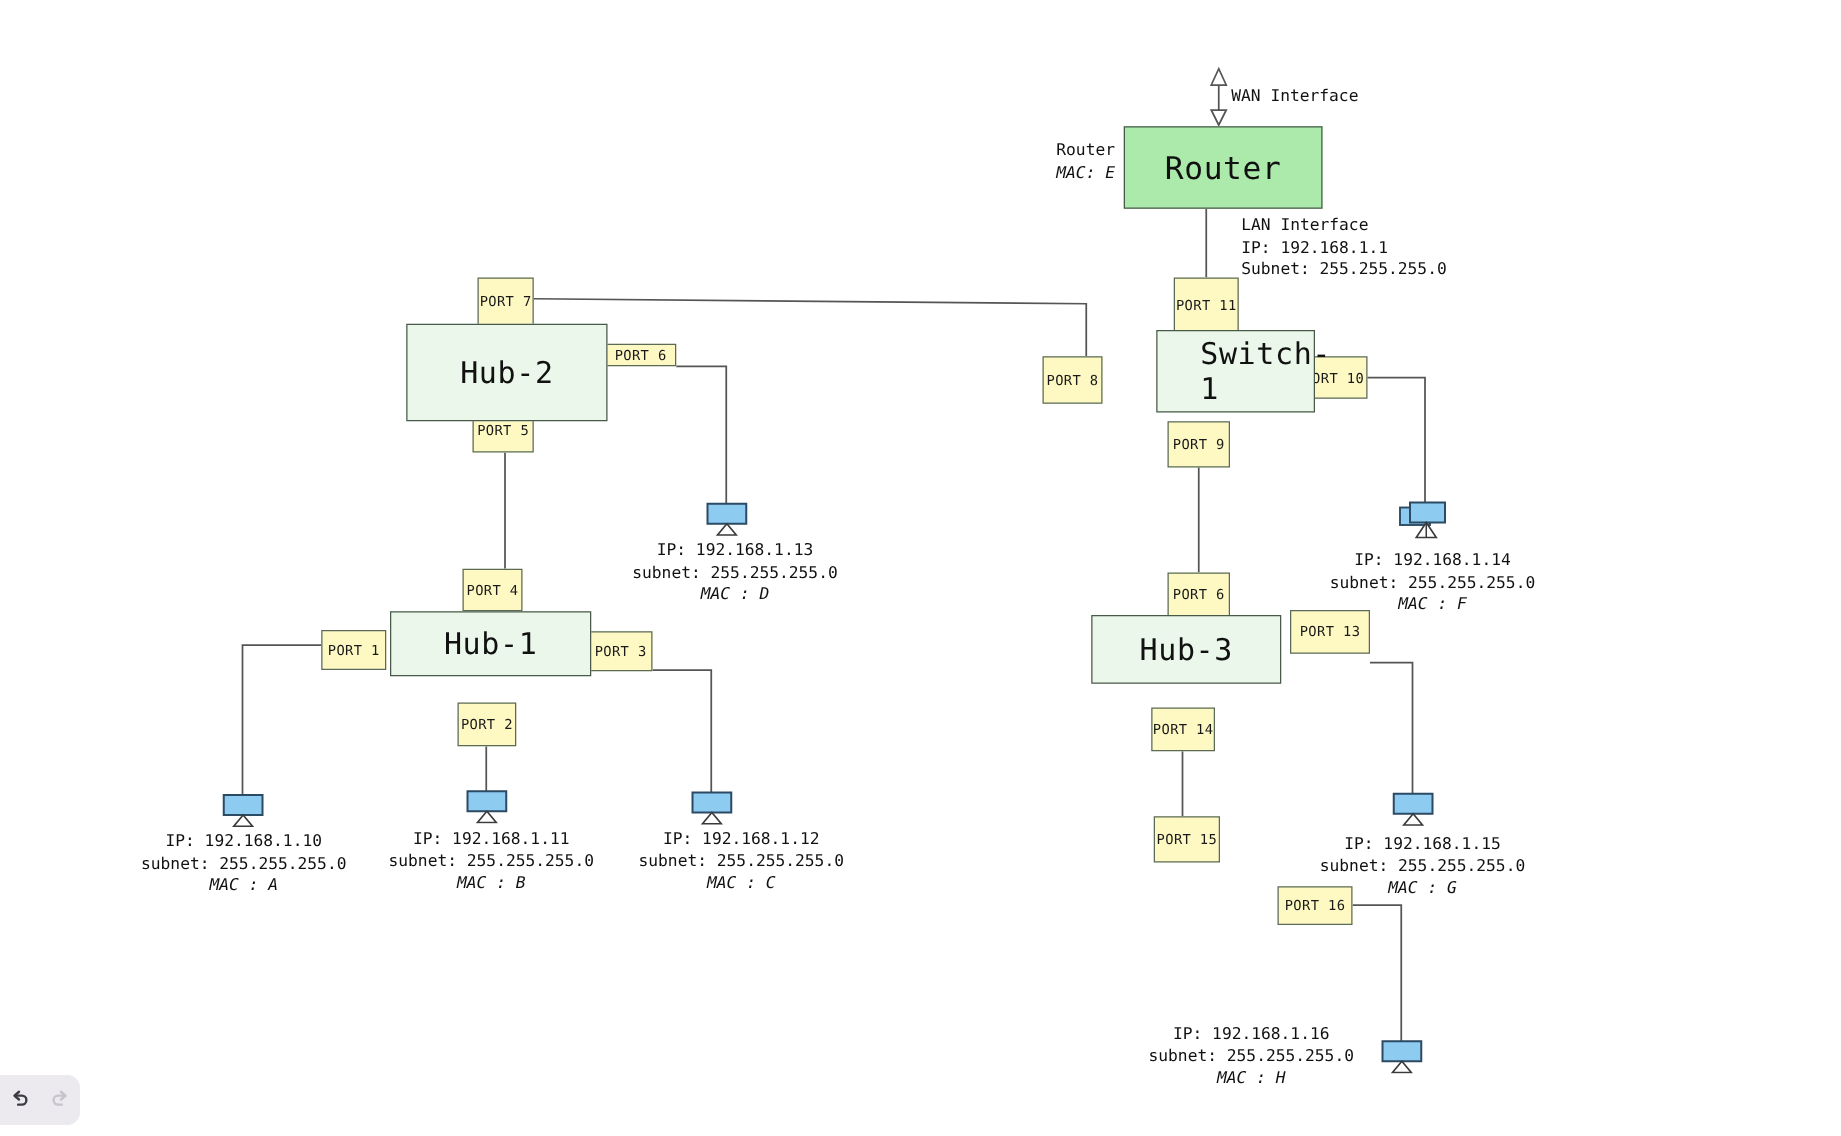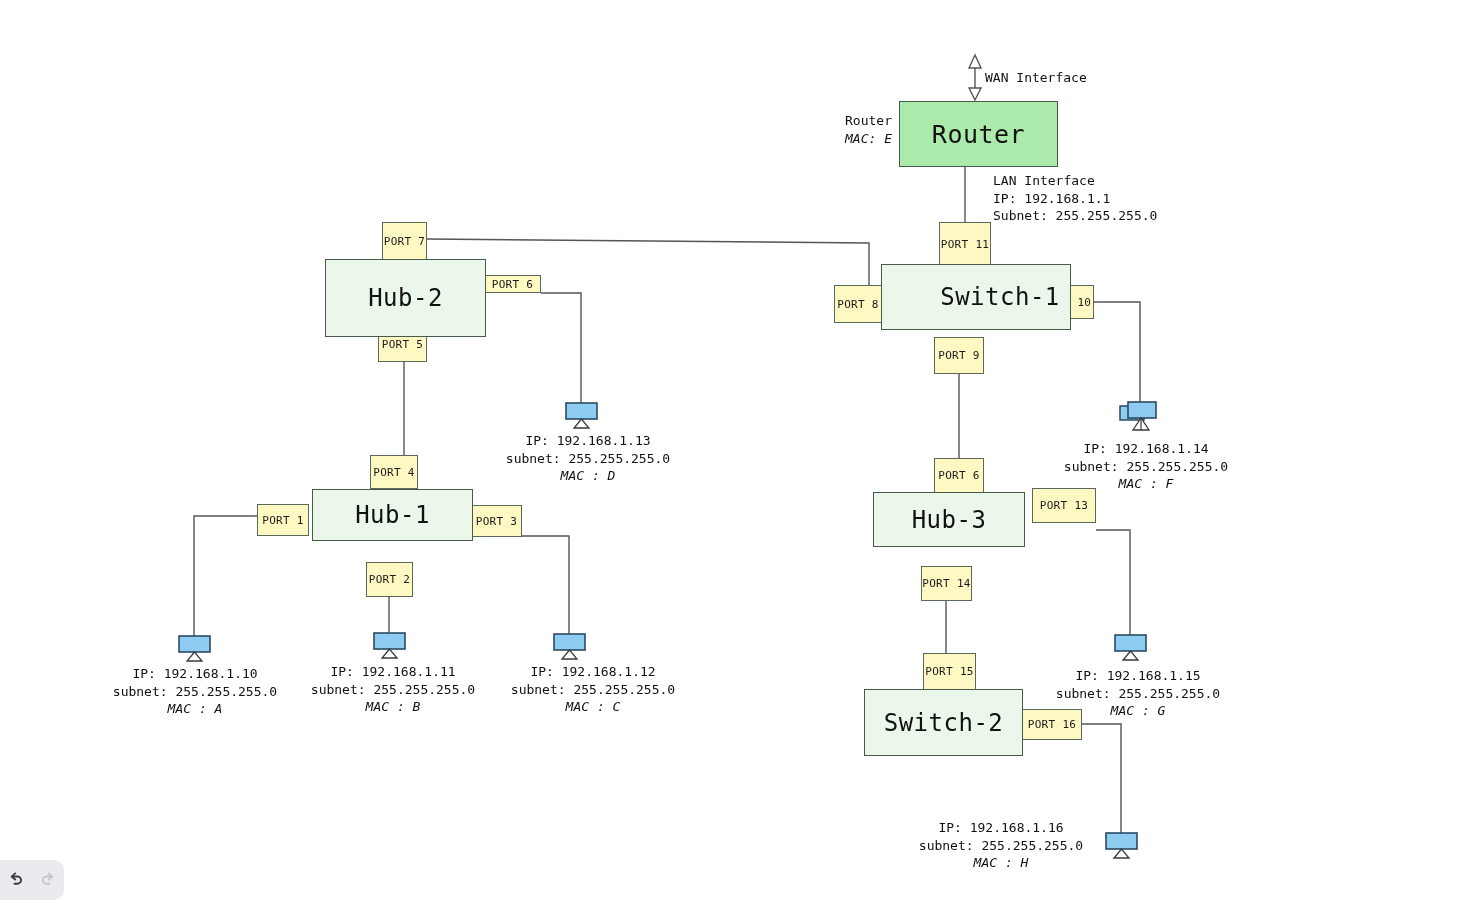--- a/index.html
+++ b/index.html
@@ -143,21 +143,21 @@
   <div class="node router device" style="left:899px; top:101px; width:159px; height:66px;">
     <span>Router</span>
   </div>
   <div class="tlabel right" style="left:760px; top:112px; width:132px;"><span>Router</span><br><span class="mac">MAC: E</span></div>
 
   <div class="tlabel" style="left:993px; top:172px;"><span>LAN Interface</span><br><span>IP: 192.168.1.1</span><br><span>Subnet: 255.255.255.0</span></div>
 
   <div class="port" style="left:939px; top:222px; width:52px; height:44px;">
     <span>PORT 11</span>
   </div>
-  <div class="node device" style="left:881px; top:264px; width:190px; height:66px;padding-left:48px;">
+  <div class="node device" style="left:925px; top:264px; width:127px; height:66px;padding-left:48px;">
     <span>Switch-1</span>
   </div>
   <div class="port" style="left:834px; top:285px; width:48px; height:38px;">
     <span>PORT 8</span>
   </div>
   <div class="port" style="left:1040px; top:285px; width:54px; height:34px;">
     <span>PORT 10</span>
   </div>
   <div class="port" style="left:934px; top:337px; width:50px; height:37px;text-align:center;">
     <span>PORT 9</span>
@@ -200,23 +200,20 @@
   </div>
   <div class="port" style="left:1032px; top:488px; width:64px; height:35px;">
     <span>PORT 13</span>
   </div>
   <div class="port" style="left:921px; top:566px; width:51px; height:35px;">
     <span>PORT 14</span>
   </div>
 
   <div class="port" style="left:923px; top:653px; width:53px; height:37px;">
     <span>PORT 15</span>
-  </div>
-  <div class="node device" style="left:864px; top:689px; width:159px; height:67px;">
-    <span>Switch-2</span>
   </div>
   <div class="port" style="left:1022px; top:709px; width:60px; height:31px;">
     <span>PORT 16</span>
   </div>
 
   <div class="pc" style="left:176px; top:634px;">
     <svg width="38" height="28" viewBox="0 0 38 28" xmlns="http://www.w3.org/2000/svg">
       <rect x="3" y="2" width="31" height="16" fill="#8ecbf0" stroke="#2b4a63" stroke-width="1.6"></rect>
       <polygon points="18.5,18 11,27 26,27" fill="#ffffff" stroke="#3a3a3a" stroke-width="1.3"></polygon>
     </svg>

